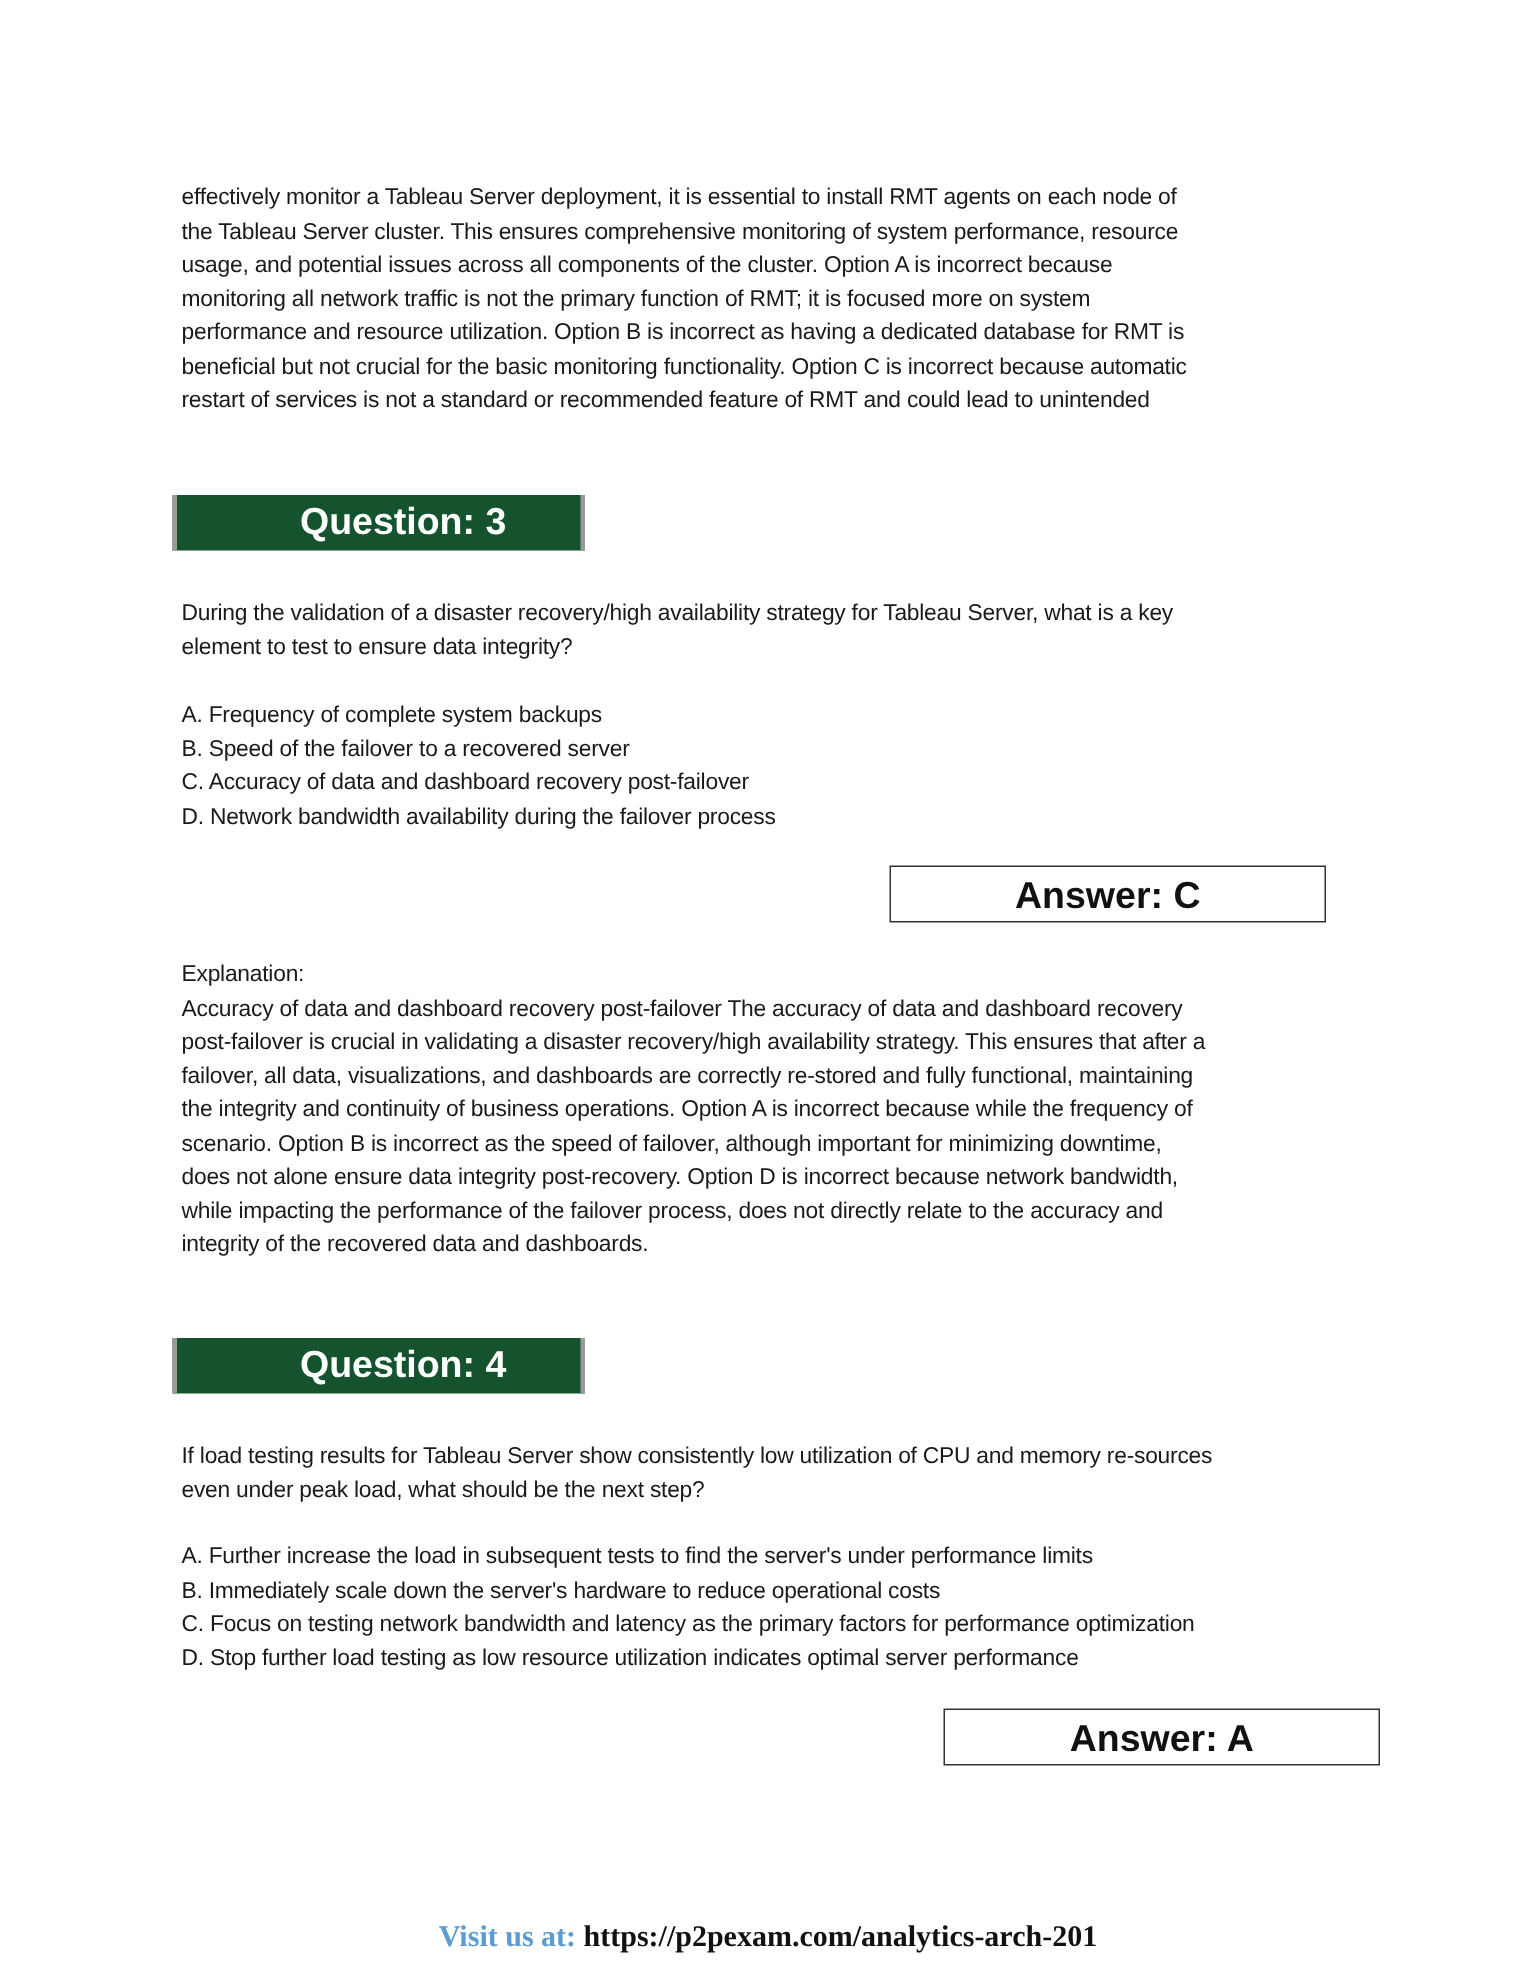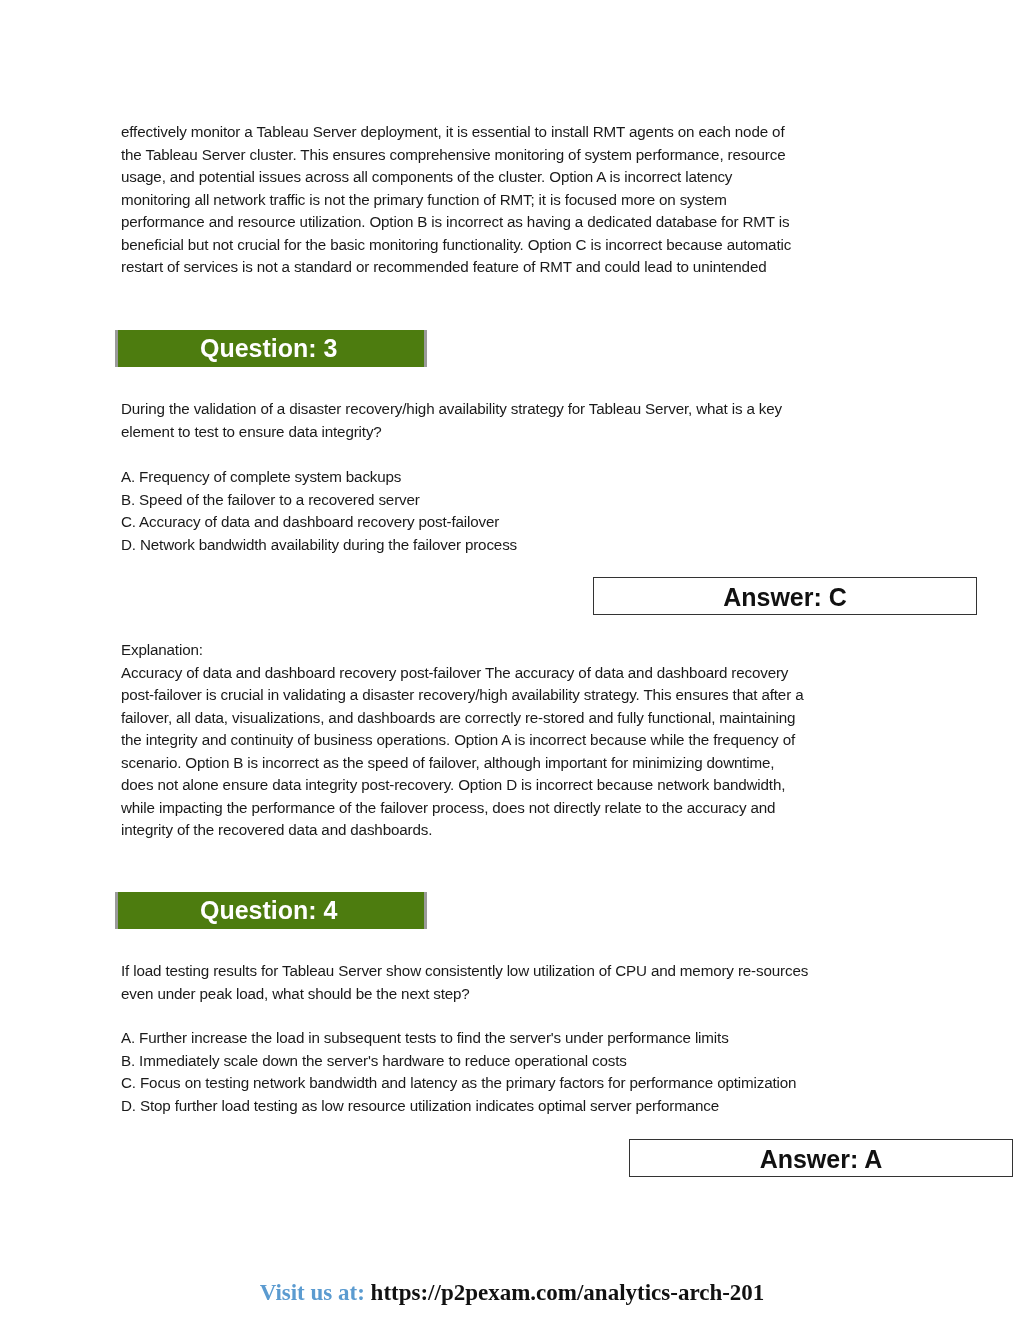--- a/index.html
+++ b/index.html
@@ -1,33 +1,33 @@
 <!DOCTYPE html>
 <html><head>
   <meta charset="utf-8">
   <style>
     html, body { margin: 0; padding: 0; background: #ffffff; }
     body { width: 1024px; height: 1325px; position: relative; overflow: hidden; font-family: "Liberation Sans", sans-serif; color: #1a1a1a; }
     .text { position: absolute; left: 121px; width: 790px; font-size: 15.2px; line-height: 22.5px; letter-spacing: -0.15px; margin: 0; }
     .text p { margin: 0; }
-    .q-header { position: absolute; left: 115px; width: 312px; height: 37px; background: #4d7c0f; border-left: 3px solid #9a9a9a; border-right: 3px solid #9a9a9a; box-sizing: border-box; color: #ffffff; font-weight: bold; font-size: 25px; line-height: 37px; }
+    .q-header { position: absolute; left: 115px; width: 275px; height: 37px; background: #14532d; border-left: 3px solid #9a9a9a; border-right: 3px solid #9a9a9a; box-sizing: border-box; color: #ffffff; font-weight: bold; font-size: 25px; line-height: 37px; }
     .q-header span { position: absolute; left: 82px; top: 0; }
-    .answer-box { position: absolute; left: 593px; width: 384px; height: 38px; border: 1px solid #333; box-sizing: border-box; text-align: center; font-weight: bold; font-size: 25px; line-height: 38px; color: #111; }
-    .footer { position: absolute; top: 1280px; left: 0; width: 1024px; text-align: center; font-family: "Liberation Serif", serif; font-weight: bold; font-size: 23px; }
+    .answer-box { position: absolute; left: 593px; width: 291px; height: 38px; border: 1px solid #333; box-sizing: border-box; text-align: center; font-weight: bold; font-size: 25px; line-height: 38px; color: #111; }
+    .footer { position: absolute; top: 1280px; left: 0; width: 1024px; text-align: center; font-family: "Liberation Serif", serif; font-weight: bold; font-size: 20px; }
     .footer .lbl { color: #5b9bd0; }
     .footer .url { color: #111; }
     .options p { margin: 0; }
   </style>
 </head>
 <body>
 
 <div class="text" style="top:121px;">
   <p>effectively monitor a Tableau Server deployment, it is essential to install RMT agents on each node of</p>
   <p>the Tableau Server cluster. This ensures comprehensive monitoring of system performance, resource</p>
-  <p>usage, and potential issues across all components of the cluster. Option A is incorrect latency</p>
+  <p>usage, and potential issues across all components of the cluster. Option A is incorrect because</p>
   <p>monitoring all network traffic is not the primary function of RMT; it is focused more on system</p>
   <p>performance and resource utilization. Option B is incorrect as having a dedicated database for RMT is</p>
   <p>beneficial but not crucial for the basic monitoring functionality. Option C is incorrect because automatic</p>
   <p>restart of services is not a standard or recommended feature of RMT and could lead to unintended</p>
 </div>
 
 <div class="q-header" style="top:330px;">
   <span>Question: 3</span>
 </div>
 

